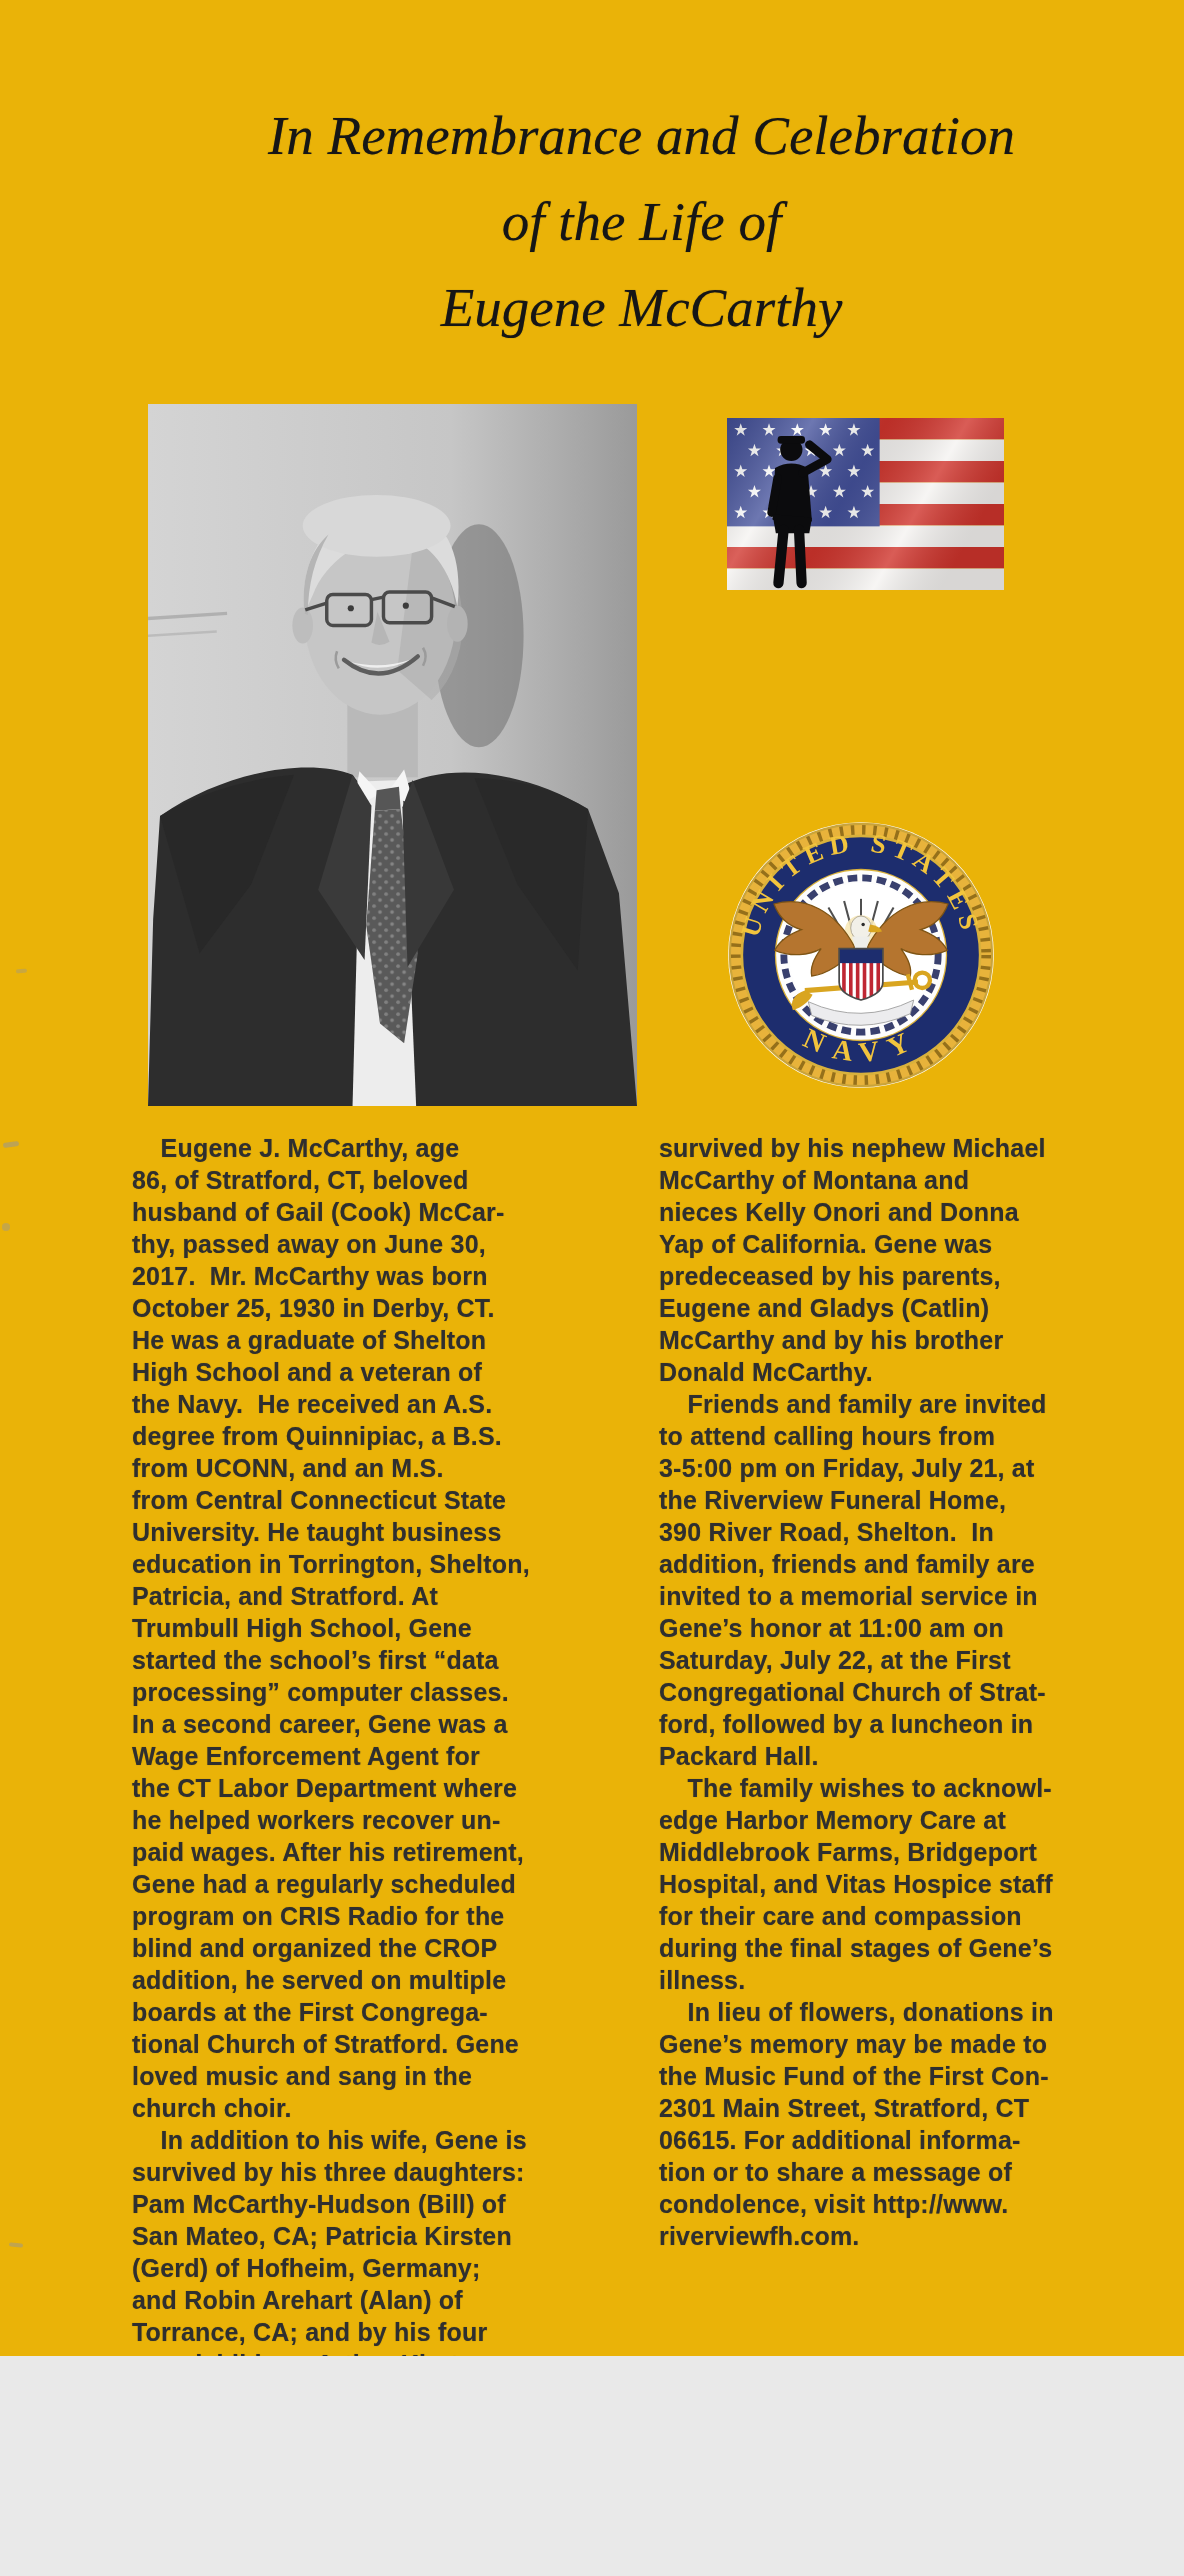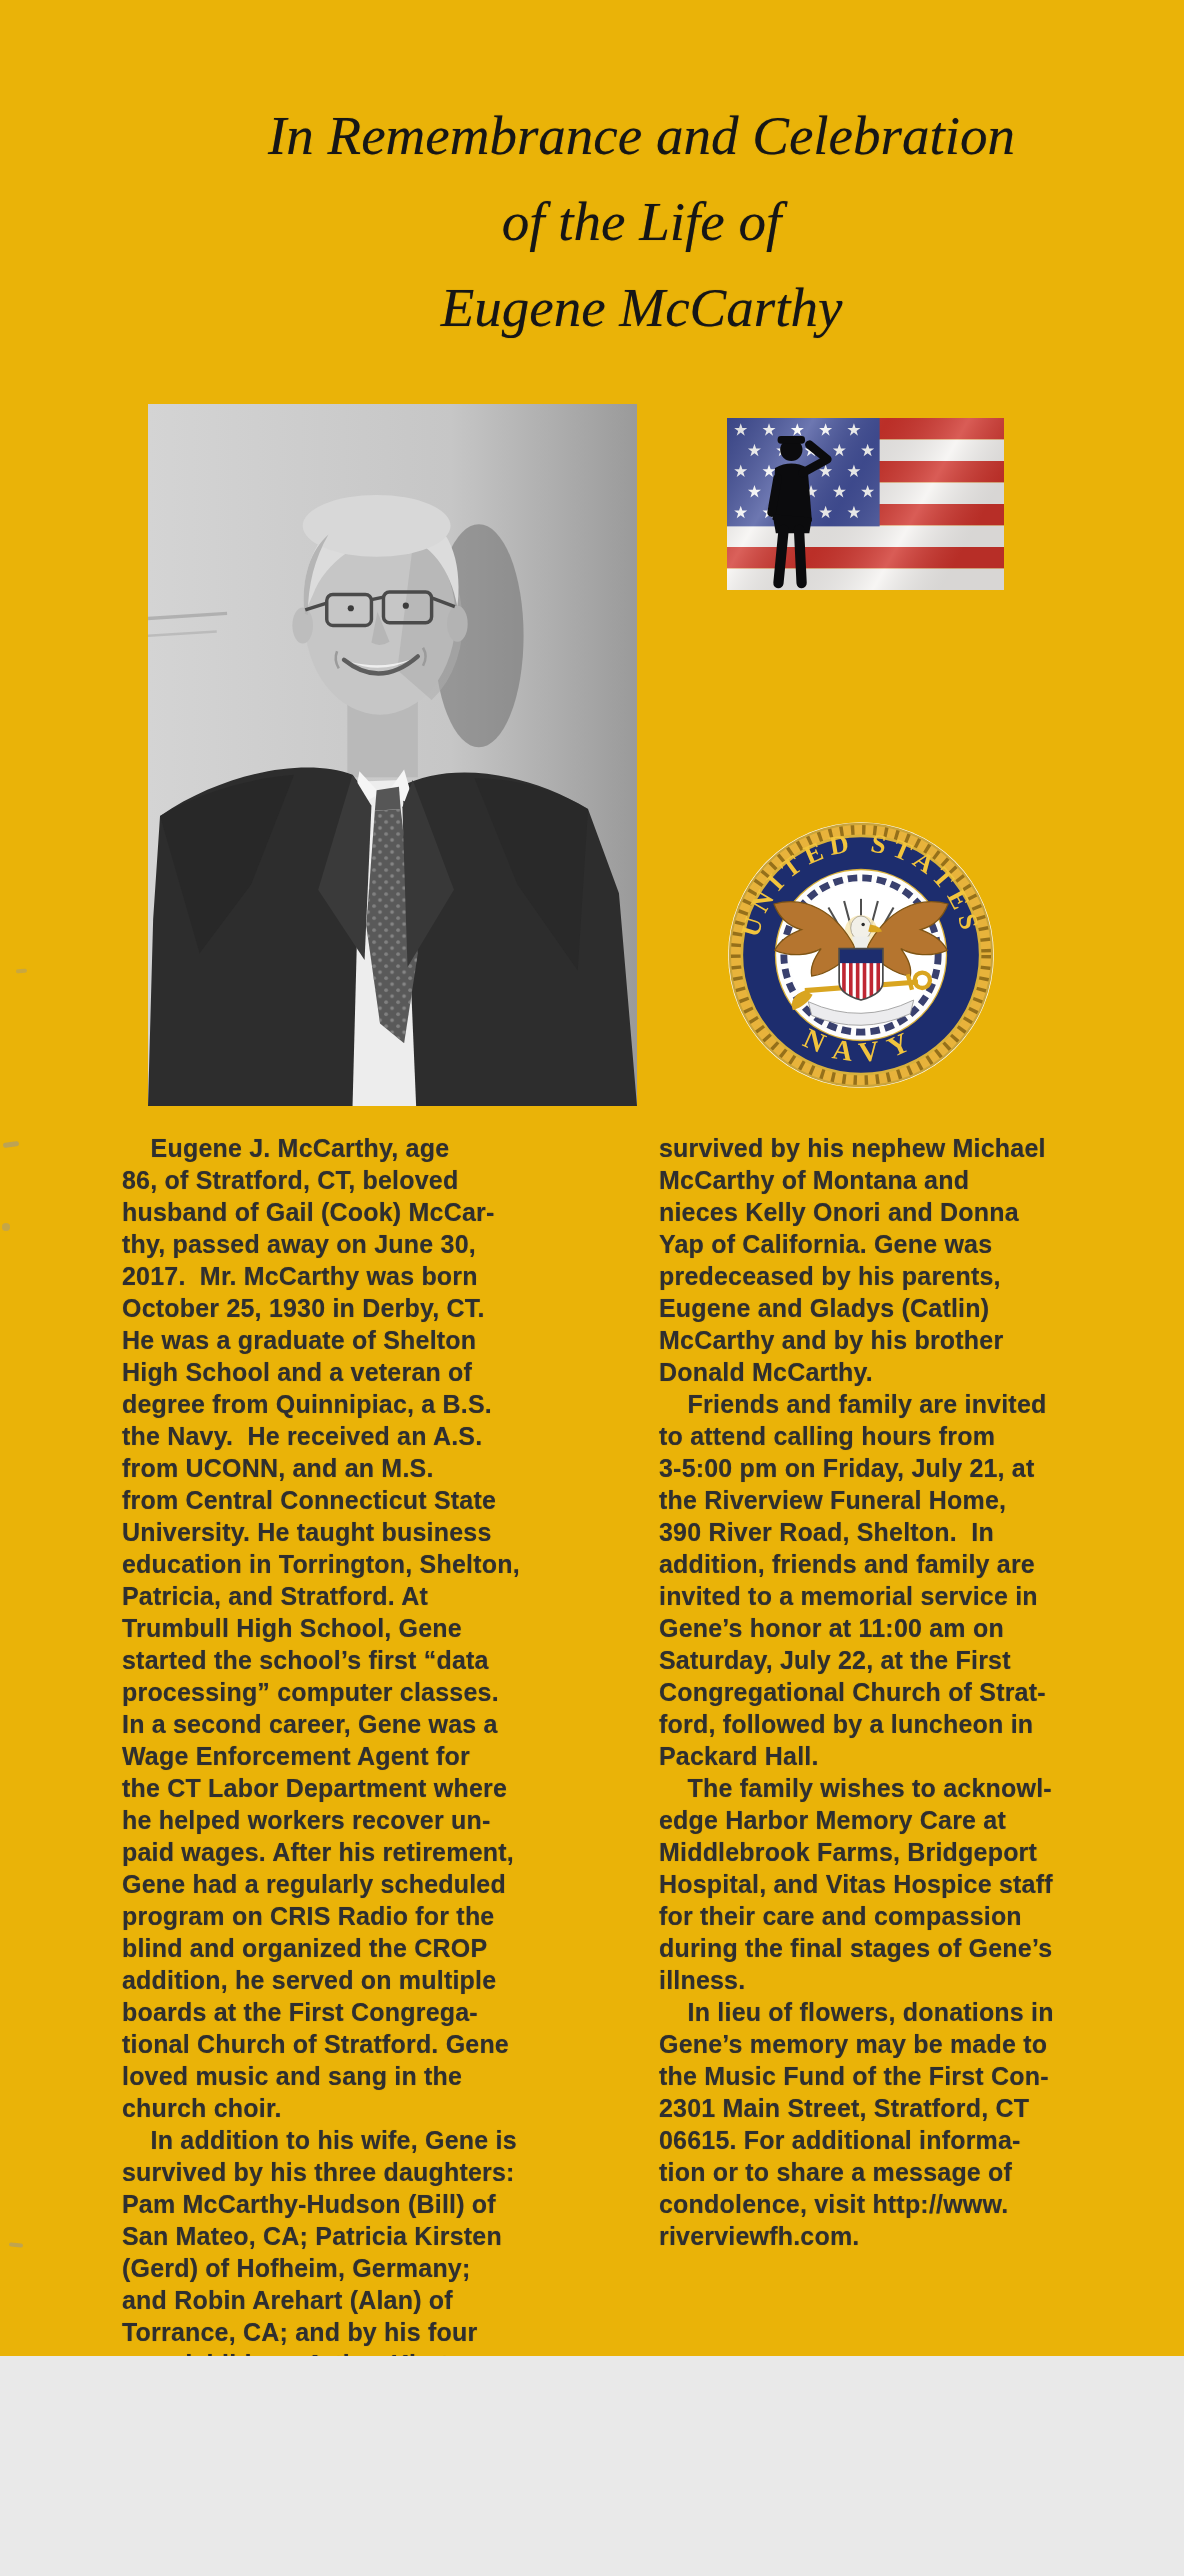--- a/index.html
+++ b/index.html
@@ -28,21 +28,21 @@
     text-shadow:0 0 0.9px rgba(20,20,20,.5);
     white-space:pre;
   }
   
   .portrait{position:absolute;left:148px;top:404px;width:489px;height:702px;}
   .flag{position:absolute;left:727px;top:418px;width:277px;height:172px;}
   .seal{position:absolute;left:726px;top:820px;width:270px;height:270px;}
   .portrait svg,.flag svg,.seal svg{display:block;width:100%;height:100%;}
   
   .col{position:absolute;top:1132px;}
-  .col-left{left:122px;}
+  .col-left{left:132px;}
   .col-right{left:659px;}
   .line{
     white-space:pre;
     font-weight:700;
     font-size:25px;
     line-height:32px;
     height:32px;
     letter-spacing:0.2px;
     color:#2f2f2f;
     text-shadow:0 0 0.9px rgba(47,47,47,.45);
@@ -286,22 +286,22 @@
 
   <div class="col col-left">
       <div class="line">    Eugene J. McCarthy, age</div>
       <div class="line">86, of Stratford, CT, beloved</div>
       <div class="line">husband of Gail (Cook) McCar-</div>
       <div class="line">thy, passed away on June 30,</div>
       <div class="line">2017.  Mr. McCarthy was born</div>
       <div class="line">October 25, 1930 in Derby, CT.</div>
       <div class="line">He was a graduate of Shelton</div>
       <div class="line">High School and a veteran of</div>
+      <div class="line">the Navy.  He received an A.S.</div>
       <div class="line">degree from Quinnipiac, a B.S.</div>
-      <div class="line">the Navy.  He received an A.S.</div>
       <div class="line">from UCONN, and an M.S.</div>
       <div class="line">from Central Connecticut State</div>
       <div class="line">University. He taught business</div>
       <div class="line">education in Torrington, Shelton,</div>
       <div class="line">Patricia, and Stratford. At</div>
       <div class="line">Trumbull High School, Gene</div>
       <div class="line">started the school’s first “data</div>
       <div class="line">processing” computer classes.</div>
       <div class="line">In a second career, Gene was a</div>
       <div class="line">Wage Enforcement Agent for</div>

